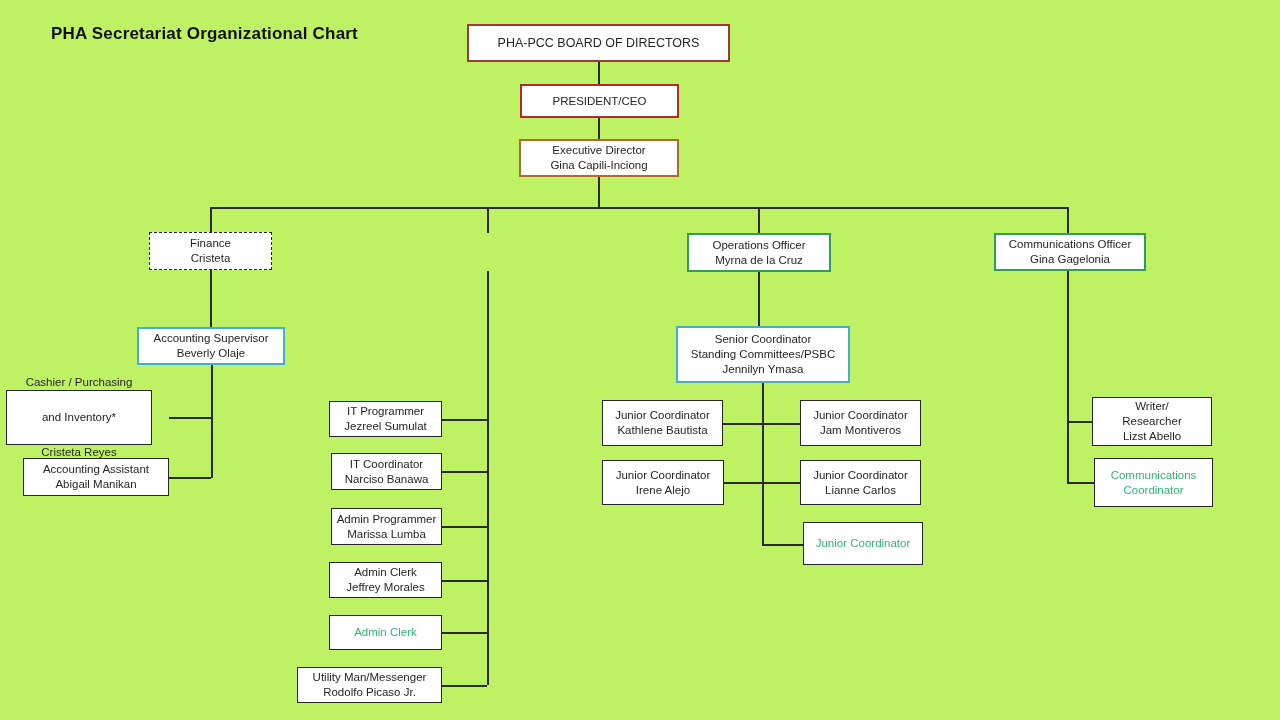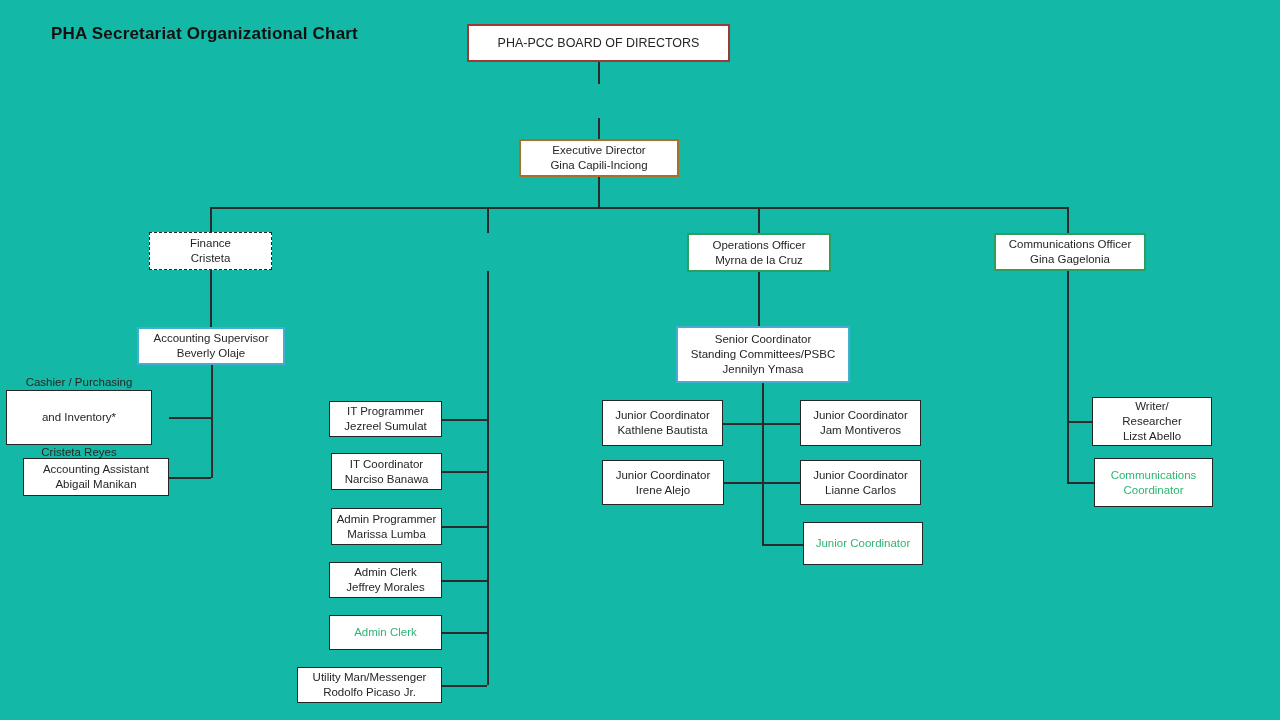--- a/index.html
+++ b/index.html
@@ -1,18 +1,18 @@
 <!DOCTYPE html>
 <html><head>
 <meta charset="utf-8">
 <style>
   html,body { margin:0; padding:0; background:#ffffff; }
   #canvas {
     position:relative; width:1280px; height:720px; overflow:hidden;
-    background:#14b8a6;
+    background:#bef264;
     font-family:"Liberation Sans", sans-serif;
     color:#1a1a1a;
   }
   .page-title {
     position:absolute; left:51px; top:24px;
     font-size:17px; font-weight:bold; color:#111;
     letter-spacing:0.2px;
   }
   .node {
     position:absolute; box-sizing:border-box; background:#ffffff;
@@ -72,20 +72,23 @@
   <div class="hl" style="left:762px; top:544px; width:41px;"></div>
 
   <div class="vl" style="left:1067px; top:271px; height:212px;"></div>
   <div class="hl" style="left:1067px; top:421px; width:25px;"></div>
   <div class="hl" style="left:1067px; top:482px; width:27px;"></div>
 
   <div class="node b-darkred fs-lg" style="left:467px; top:24px; width:263px; height:38px;">
     <span>PHA-PCC BOARD OF DIRECTORS</span>
   </div>
 
+  <div class="node b-red" style="left:520px; top:84px; width:159px; height:34px;">
+    <span>PRESIDENT/CEO</span>
+  </div>
 
   <div class="node b-brown" style="left:519px; top:139px; width:160px; height:38px;">
     <span>Executive Director</span>
     <span>Gina Capili-Inciong</span>
   </div>
 
   <div class="node b-blackdash" style="left:149px; top:232px; width:123px; height:38px;">
     <span>Finance</span>
     <span>Cristeta</span>
   </div>

